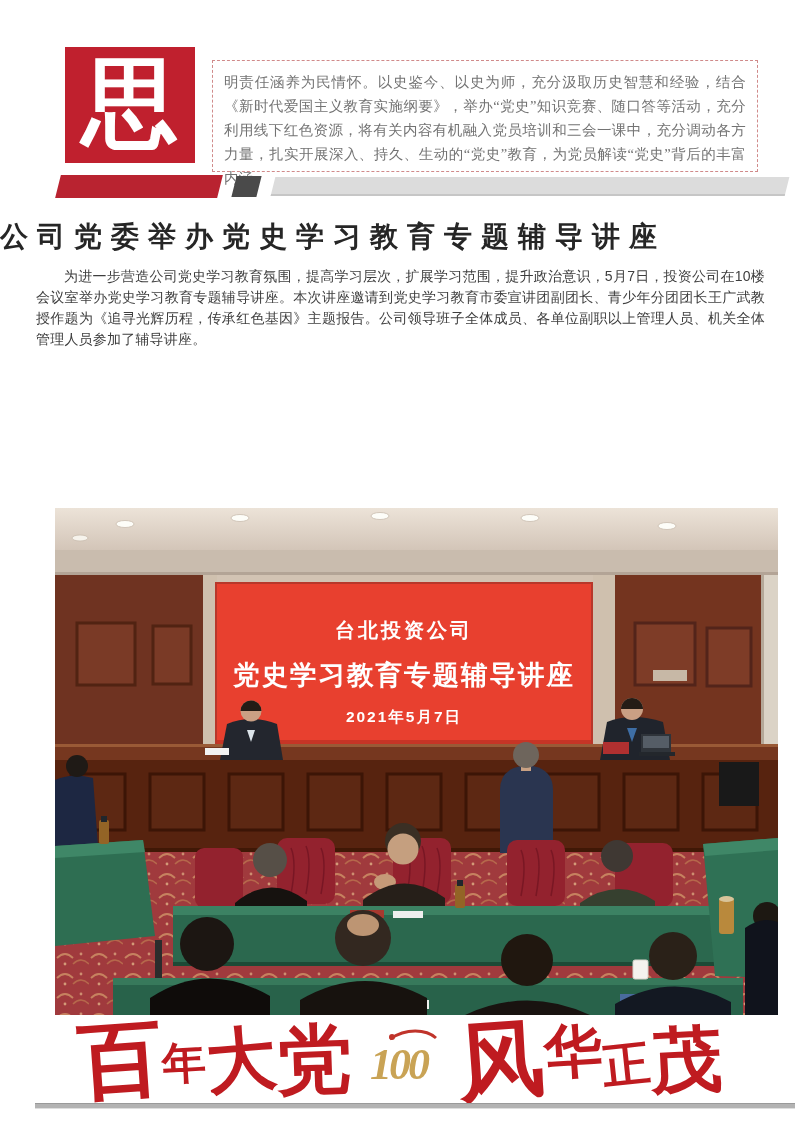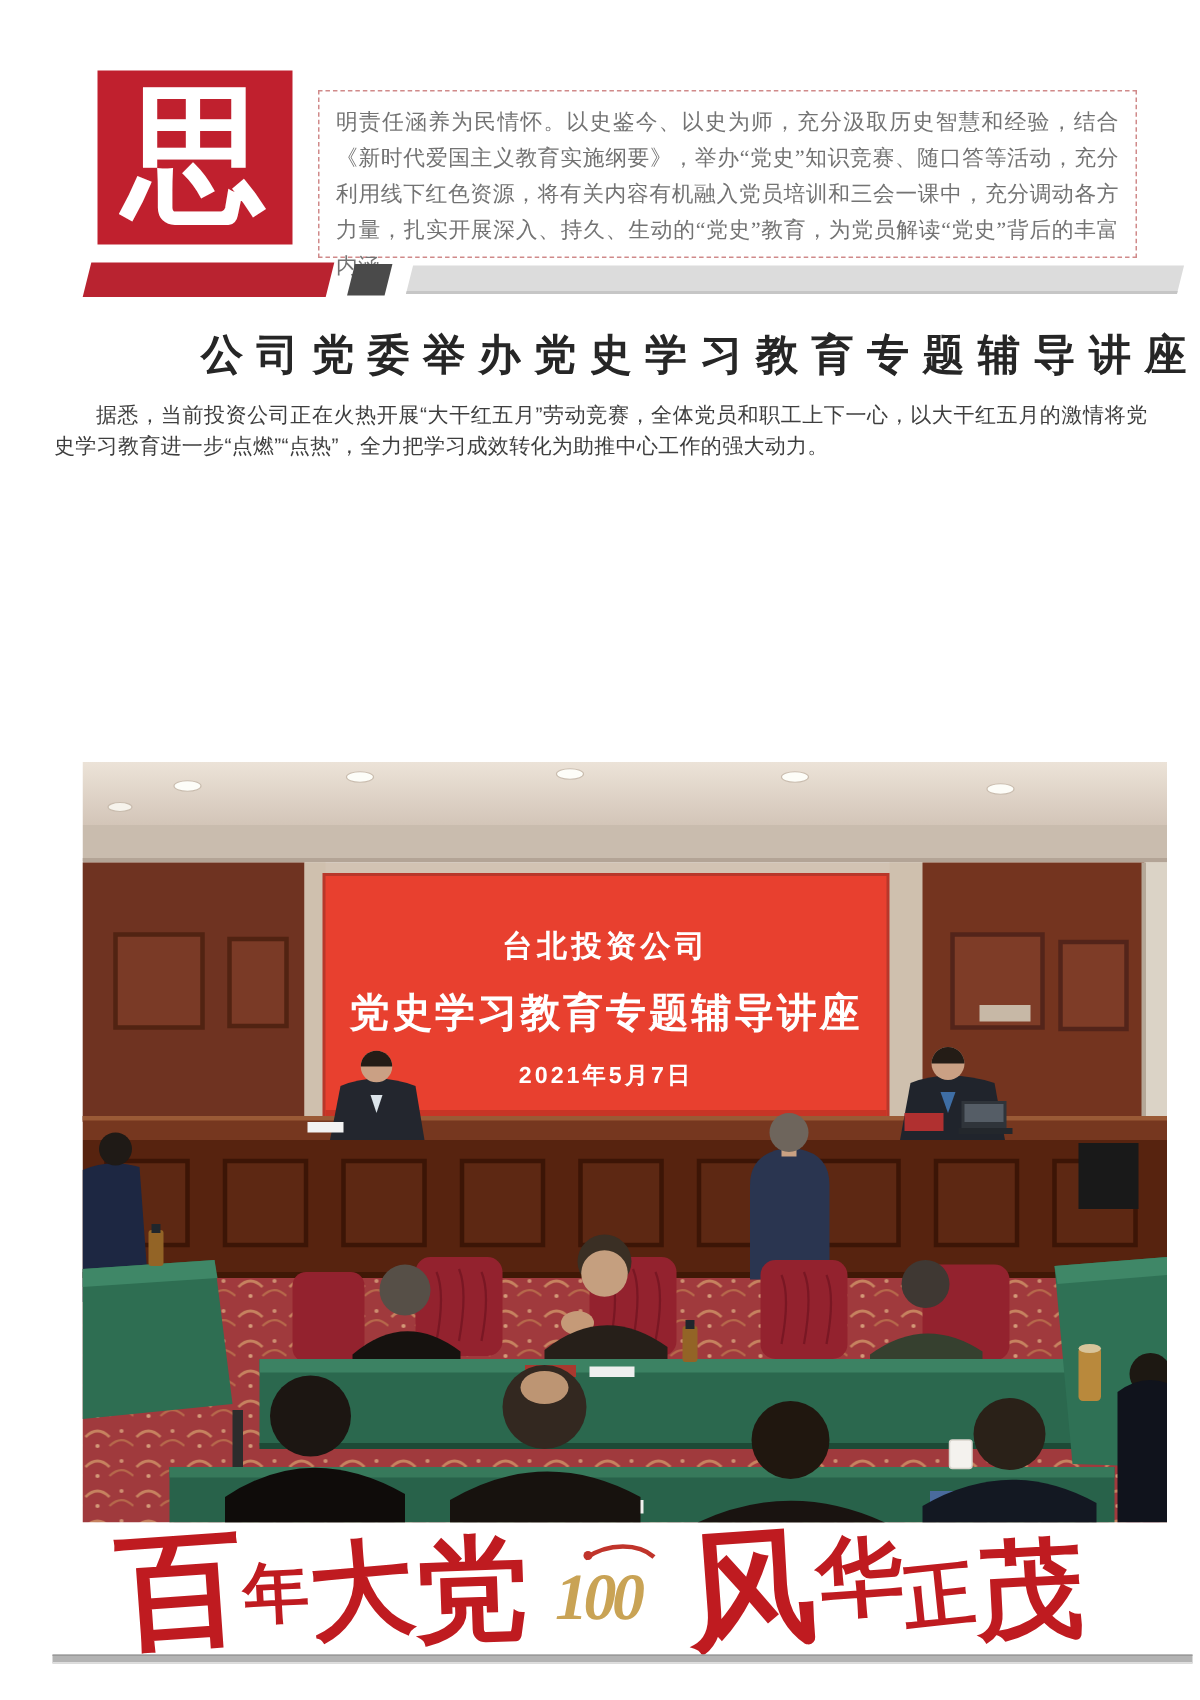--- a/index.html
+++ b/index.html
@@ -17,21 +17,21 @@
              color:#737373;text-align:justify;letter-spacing:.3px;}
 
   
   .stripe{position:absolute;transform:skewX(-14deg);}
   .stripe-red{left:58px;top:175px;width:162px;height:23px;background:#b92330;}
   .stripe-dark{left:234px;top:176px;width:25px;height:21px;background:#4a4a4a;}
   .stripe-light{left:273px;top:177px;width:514px;height:17px;background:#dcdcdc;
                 border-bottom:2px solid #c6c6c6;}
 
   
-  .title{position:absolute;left:0;top:218px;width:800px;margin:0;text-align:right;
+  .title{position:absolute;left:0;top:218px;width:800px;margin:0;text-align:left;
          font-size:28px;font-weight:bold;color:#262626;letter-spacing:9px;}
   .body-text{position:absolute;left:36px;top:266px;width:729px;
              font-size:14px;line-height:21px;color:#3e3e3e;text-align:justify;
              letter-spacing:.2px;}
   .body-text p{margin:0;text-indent:2em;}
 
   
   .photo{position:absolute;left:55px;top:508px;width:723px;height:507px;display:block;}
 
   
@@ -64,21 +64,21 @@
   </div>
 
   <div>
     <div class="stripe stripe-red"></div>
     <div class="stripe stripe-dark"></div>
     <div class="stripe stripe-light"></div>
   </div>
 
   <h1 class="title">公司党委举办党史学习教育专题辅导讲座</h1>
   <div class="body-text">
-    <p>据悉，当前投资公司正在火热开展“大干红五月”劳动竞赛，全体党员和职工上下一心，以大干红五月的激情将党史学习教育进一步“点燃”“点热”，全力把学习成效转化为助推中心工作的强大动力。</p>
+    <p>为进一步营造公司党史学习教育氛围，提高学习层次，扩展学习范围，提升政治意识，5月7日，投资公司在10楼会议室举办党史学习教育专题辅导讲座。本次讲座邀请到党史学习教育市委宣讲团副团长、青少年分团团长王广武教授作题为《追寻光辉历程，传承红色基因》主题报告。公司领导班子全体成员、各单位副职以上管理人员、机关全体管理人员参加了辅导讲座。</p>
   </div>
 
   <svg class="photo" viewBox="0 0 723 507" preserveAspectRatio="none">
     <defs>
       <linearGradient id="ceil" x1="0" y1="0" x2="0" y2="1">
         <stop offset="0" stop-color="#ece3d8"></stop>
           <stop offset="1" stop-color="#d3c5b8"></stop>
       </linearGradient>
       <pattern id="carpet" width="34" height="20" patternUnits="userSpaceOnUse">
         <rect width="34" height="20" fill="#a03a3d"></rect>

